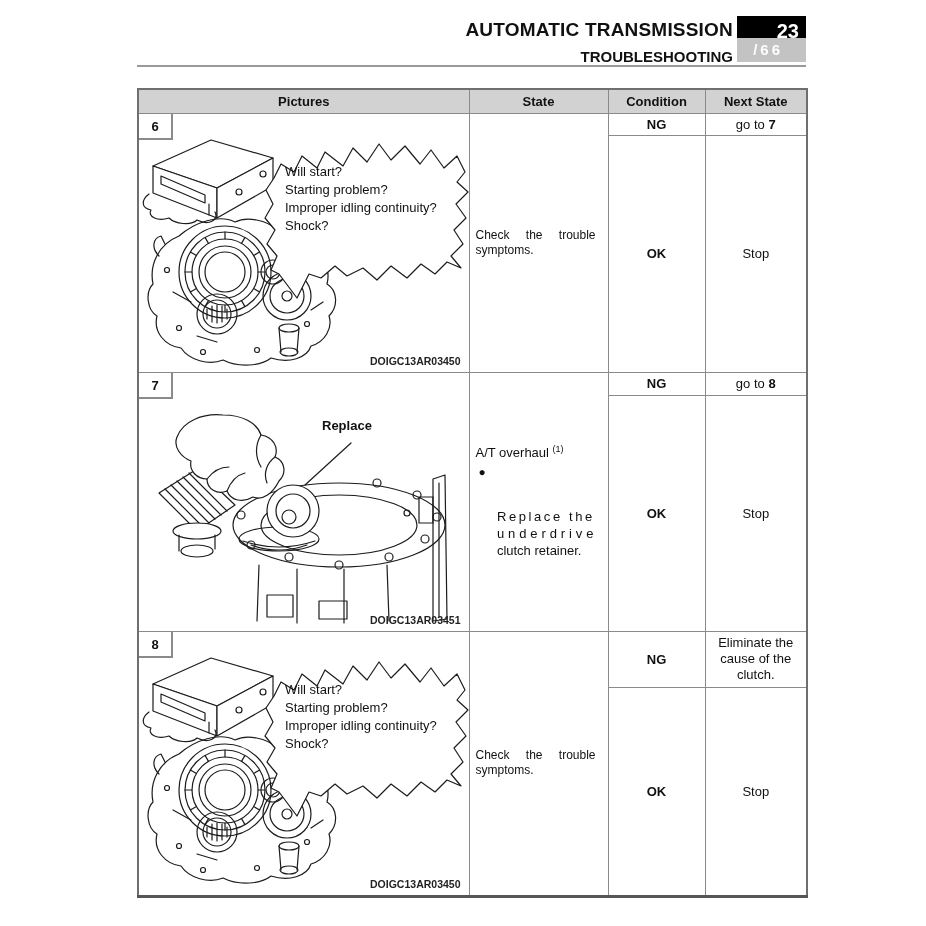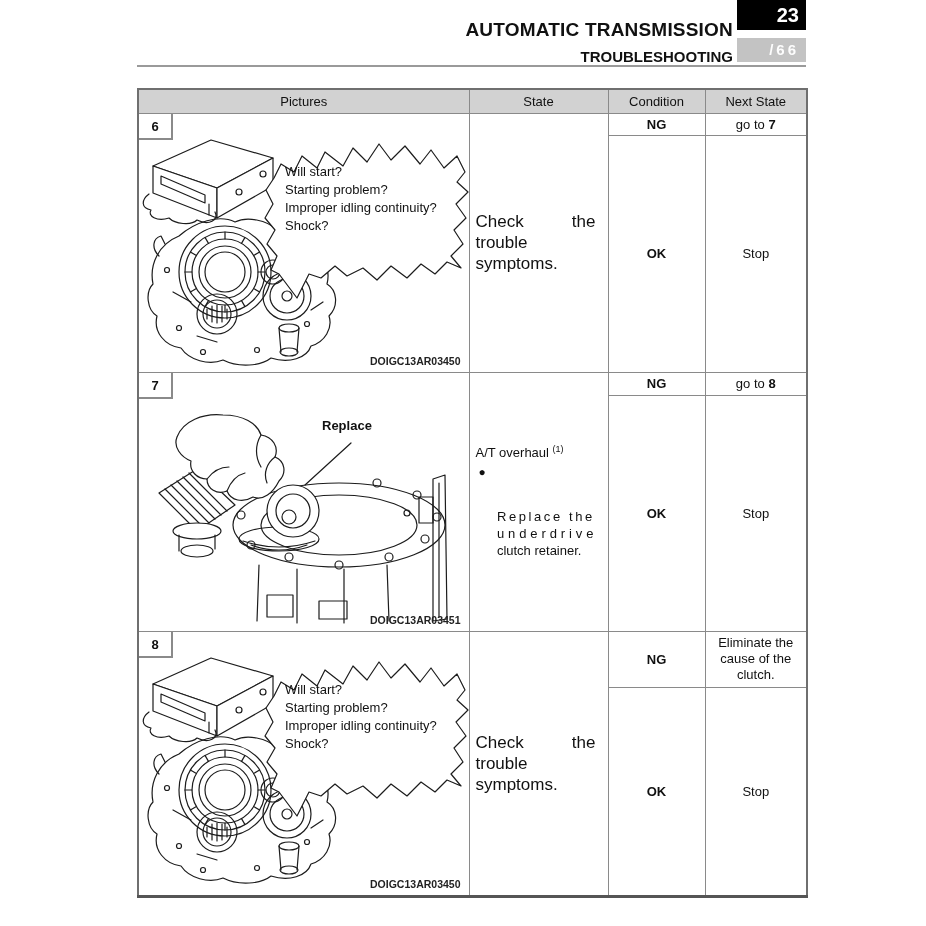--- a/index.html
+++ b/index.html
@@ -6,35 +6,35 @@
   html,body { background:#ffffff; }
   body {
     width:926px; height:926px; position:relative;
     font-family:"Liberation Sans", sans-serif; color:#111;
     overflow:hidden;
   }
 
   
   .hdr-title { position:absolute; top:11px; right:193px; font-size:19px; font-weight:bold; letter-spacing:.2px;margin-top:8px; }
   .hdr-sub   { position:absolute; top:40px; right:193px; font-size:15px; font-weight:bold;margin-top:8px; }
-  .pagebox   { position:absolute; left:737px; top:0;  width:69px; height:30px; background:#000;
+  .pagebox   { position:absolute; left:737px; top:16px;  width:69px; height:30px; background:#000;
                color:#fff; font-size:20px; font-weight:bold; text-align:right; padding-right:7px; line-height:30px; }
   .totalbox  { position:absolute; left:737px; top:38px; width:69px; height:24px; background:#c3c3c3;
-               color:#fdfdfd; font-size:15px; font-weight:bold; text-align:right; padding-right:7px;
+               color:#fdfdfd; font-size:15px; font-weight:bold; text-align:right; padding-right:23px;
                line-height:24px; letter-spacing:3px; }
   .hdr-rule  { position:absolute; left:137px; top:65px; width:669px; height:0; border-top:2px solid #9a9a9a; }
 
   
   table.tbl {
     position:absolute; left:137px; top:88px; width:669px;
     border-collapse:collapse; table-layout:fixed;
     border:2px solid #6f6f6f; border-bottom:3px solid #555;
   }
   .tbl td, .tbl th { border:1.5px solid #8a8a8a; font-size:13px; }
-  .tbl th { background:#d2d2d2; height:24px; font-weight:normal; text-align:center; color:#111; }
+  .tbl th { background:#d2d2d2; height:24px; font-weight:bold; text-align:center; color:#111; }
   td.pic   { position:relative; padding:0; vertical-align:top; overflow:hidden; background:#fff; }
   td.state { vertical-align:middle; padding:0 8px 0 6px; }
   td.cond, td.next { text-align:center; vertical-align:middle; }
   .bold { font-weight:bold; }
   .ng-ok { font-weight:bold; }
   td.next .wrapnext { font-size:13px; line-height:16px; padding:2px 3px; }
 
   .rownum {
     position:absolute; top:0; left:0; width:34px; height:26px; background:#fff;
     border-right:2px solid #8a8a8a; border-bottom:2px solid #8a8a8a;
@@ -43,21 +43,21 @@
   .caption { position:absolute; right:8px; bottom:5px; font-size:10.5px; font-weight:bold; color:#222; z-index:3;margin-top:12px; }
 
   .fig { position:absolute; left:0; top:0; width:331px; height:257px; }
   .fig svg { position:absolute; left:0; top:0; }
 
   .bubble-lines { position:absolute; left:146px; top:49px; z-index:2; }
   .bubble-lines div { font-size:13px; line-height:18px; white-space:nowrap; color:#111; }
 
   .fig-label { position:absolute; left:183px; top:45px; font-size:13px; font-weight:bold; z-index:2; }
 
-  .state-text { width:120px; font-size:17px; line-height:21px; text-align:justify; }
+  .state-text { width:120px; font-size:12px; line-height:15px; text-align:justify; }
   .state-title { font-size:13px; }
   .state-title sup { font-size:9px; }
   .bullet-row { display:flex; margin-top:4px; }
   .bullet-glyph { width:22px; font-size:12px; padding-left:3px; line-height:17px; }
   .bullet-lines { width:106px;margin-top:44px; }
   .bullet-lines .bl { font-size:13px; line-height:17px; white-space:nowrap; }
   .ls1 { letter-spacing:2.6px; }
   .ls2 { letter-spacing:3.9px; }
 </style>
 </head>

